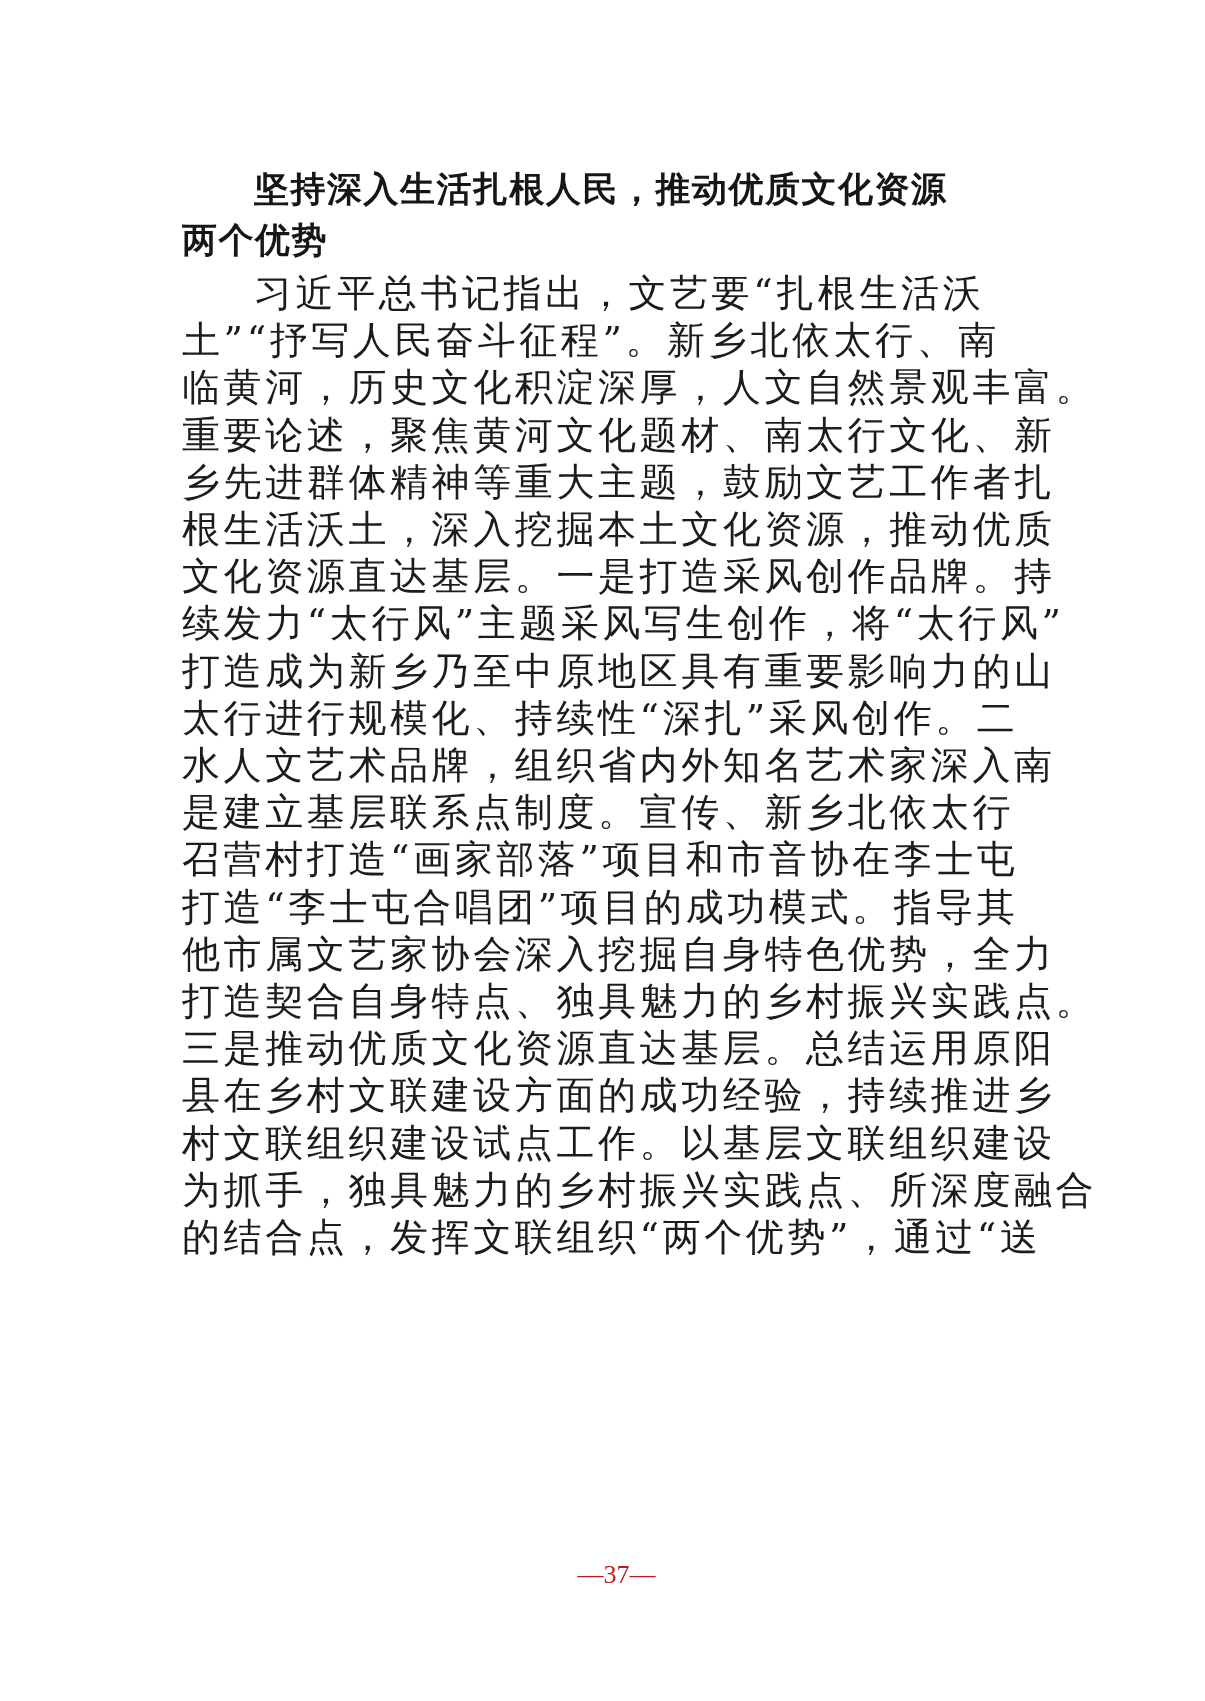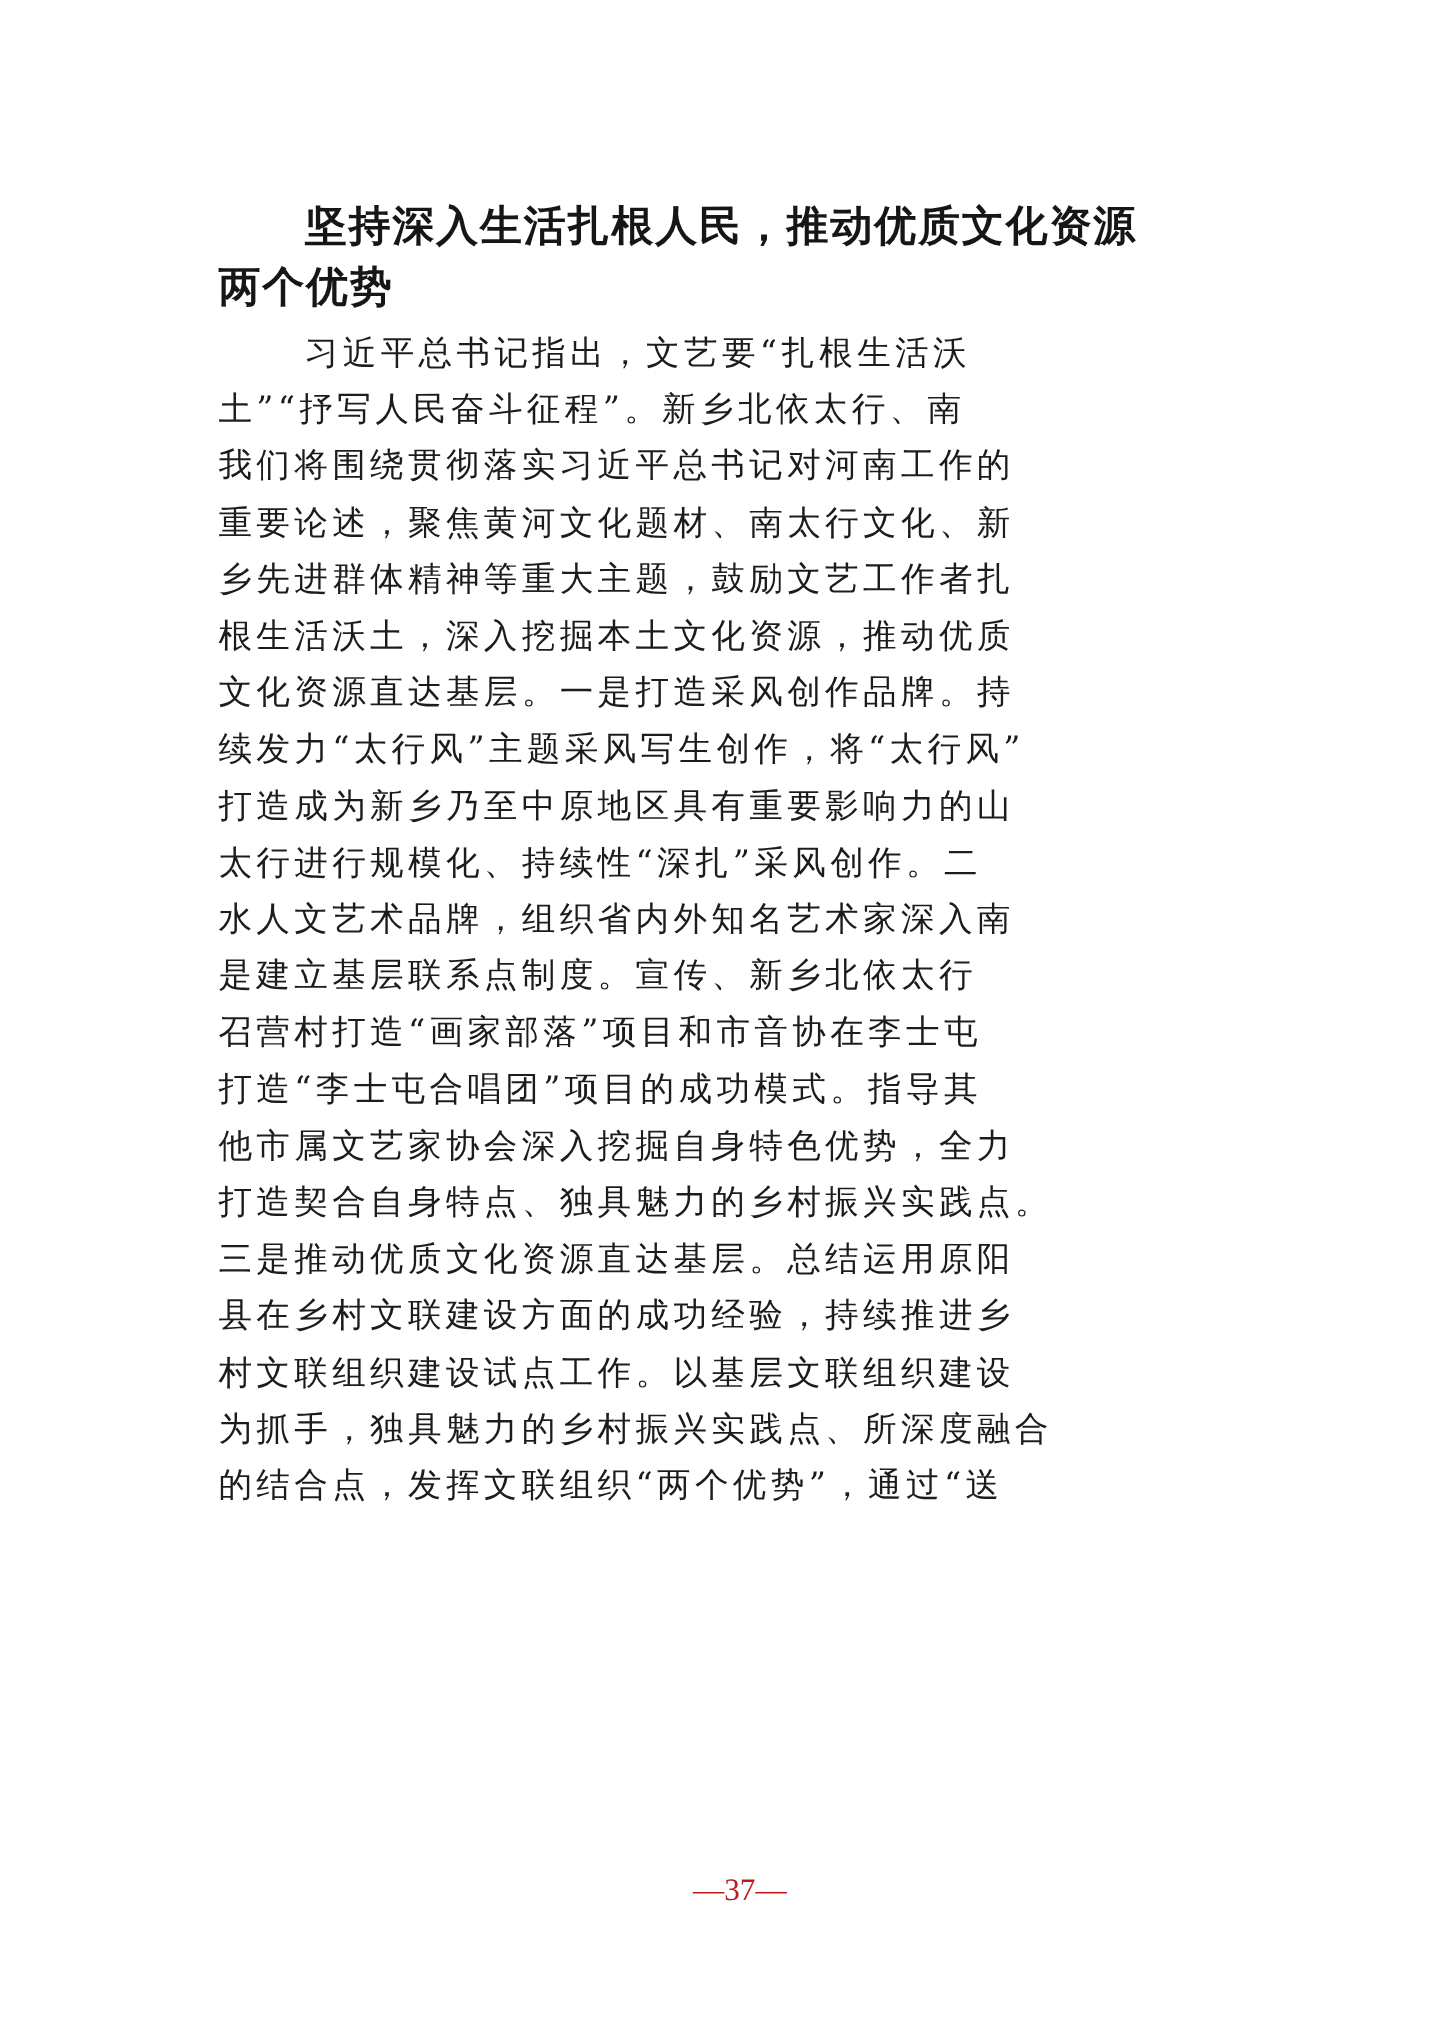--- a/index.html
+++ b/index.html
@@ -34,21 +34,21 @@
       letter-spacing: 1.5px;
       color: #161616;
     }
     .heading .line { display: block; white-space: nowrap; }
     .heading .line.indent { padding-left: 72px; }
     .body-text {
       position: absolute;
       left: 168px;
       top: 270px;
       width: 780px;
-      font-size: 28px;
+      font-size: 38px;
       line-height: 47.2px;
       letter-spacing: 3.6px;
       color: #1c1c1c;
     }
     .body-text .line {
       display: block;
       white-space: nowrap;
       overflow: visible;
     }
     .body-text .line.indent { padding-left: 72px; }
@@ -69,21 +69,21 @@
 <div class="page">
 
   <div class="heading">
     <span class="line indent">坚持深入生活扎根人民，推动优质文化资源</span>
     <span class="line">两个优势</span>
   </div>
 
   <div class="body-text">
     <span class="line indent">习近平总书记指出，文艺要“扎根生活沃</span>
     <span class="line">土”“抒写人民奋斗征程”。新乡北依太行、南</span>
-    <span class="line">我们将围绕贯彻落实习近平总书记对河南工作的</span>
+    <span class="line">临黄河，历史文化积淀深厚，人文自然景观丰富。</span>
     <span class="line">重要论述，聚焦黄河文化题材、南太行文化、新</span>
     <span class="line">乡先进群体精神等重大主题，鼓励文艺工作者扎</span>
     <span class="line">根生活沃土，深入挖掘本土文化资源，推动优质</span>
     <span class="line">文化资源直达基层。一是打造采风创作品牌。持</span>
     <span class="line">续发力“太行风”主题采风写生创作，将“太行风”</span>
     <span class="line">打造成为新乡乃至中原地区具有重要影响力的山</span>
     <span class="line">太行进行规模化、持续性“深扎”采风创作。二</span>
     <span class="line">水人文艺术品牌，组织省内外知名艺术家深入南</span>
     <span class="line">是建立基层联系点制度。宣传、新乡北依太行</span>
     <span class="line">召营村打造“画家部落”项目和市音协在李士屯</span>

